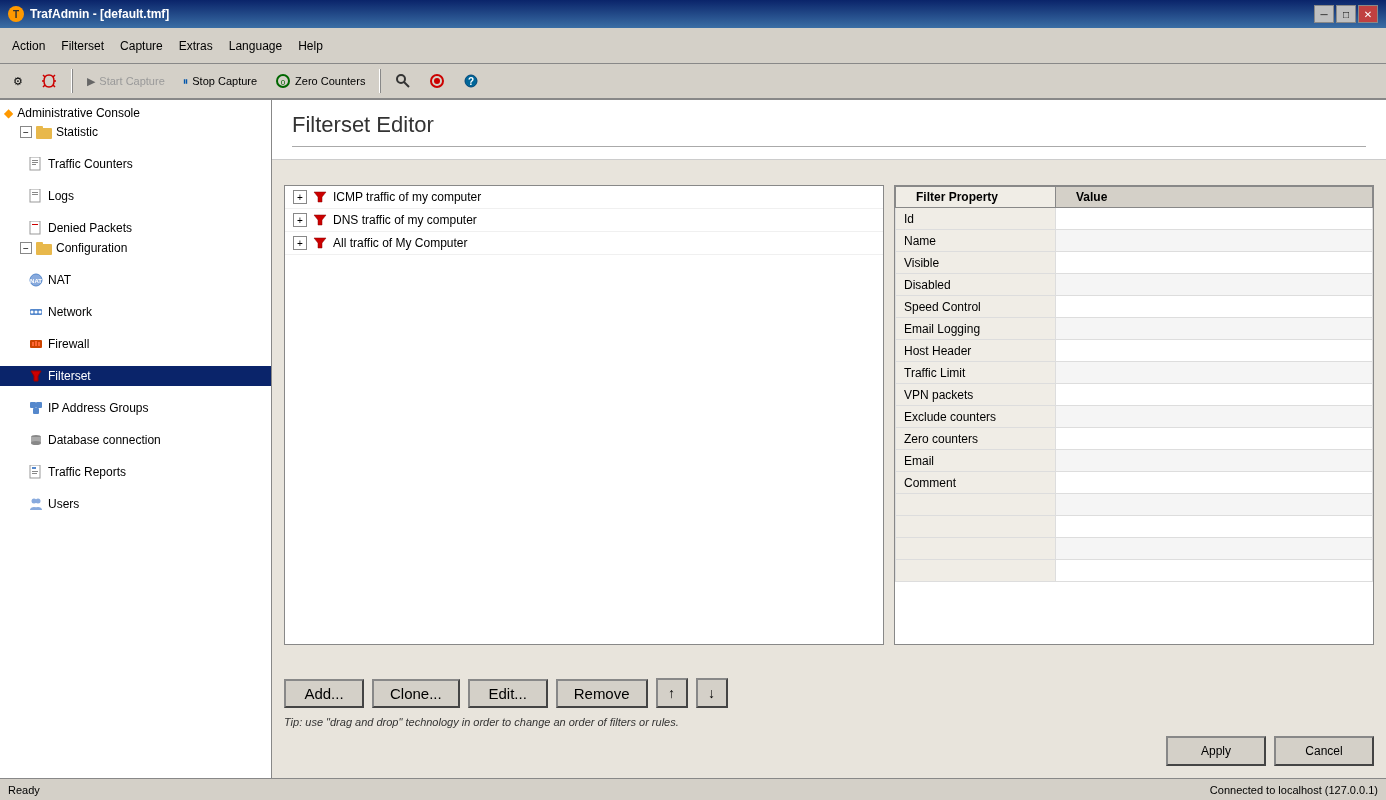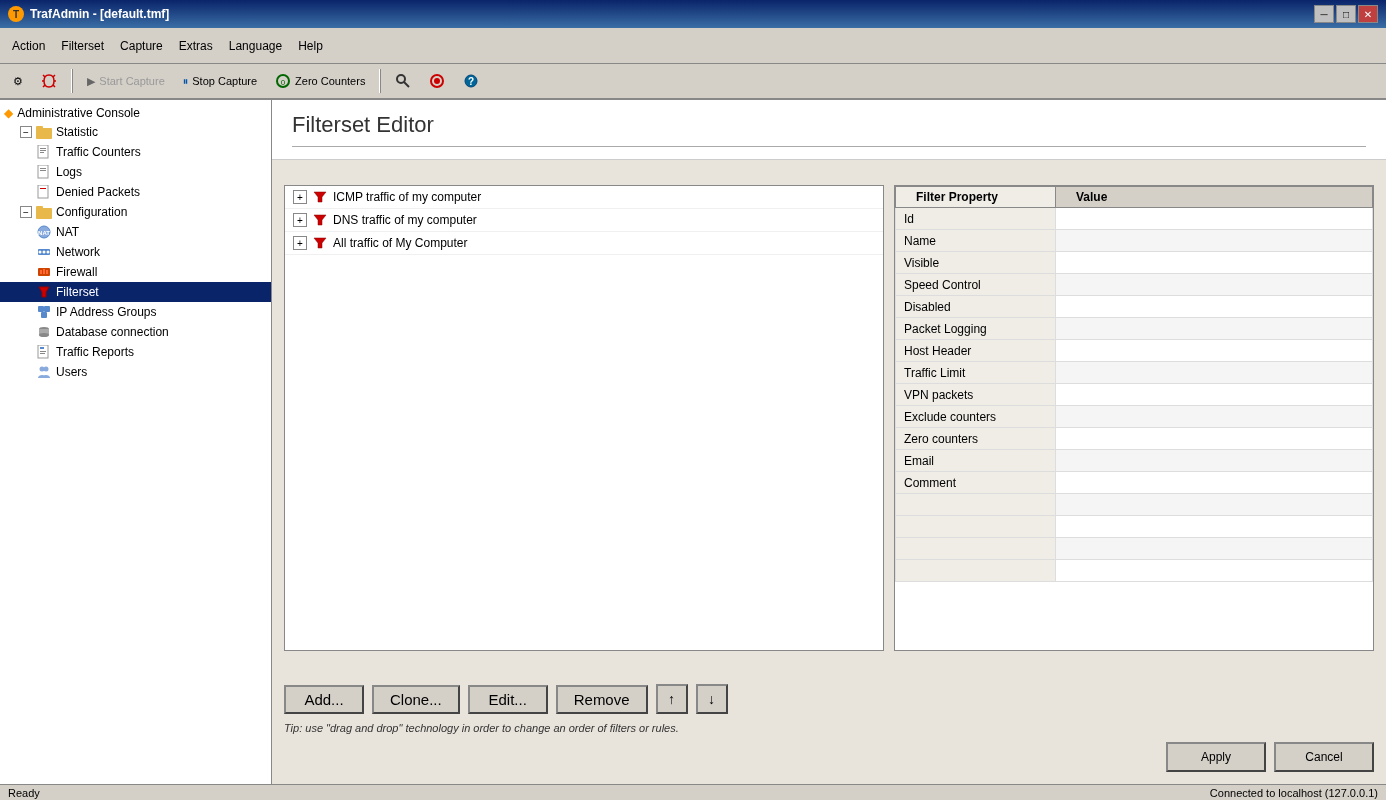--- a/index.html
+++ b/index.html
@@ -122,21 +122,21 @@
       display: flex;
       align-items: center;
       padding: 2px 4px;
       cursor: pointer;
       white-space: nowrap;
       font-size: 12px;
     }
     .tree-item.selected { background: #0a246a; color: white; }
     .tree-item.selected .tree-label { color: white; }
     .tree-indent-1 { padding-left: 20px; }
-    .tree-indent-2 { padding-left: 36px; }
+    .tree-indent-2 { padding-left: 28px; margin-top: 12px; }
     .tree-expand {
       width: 12px;
       height: 12px;
       border: 1px solid #888;
       background: white;
       display: flex;
       align-items: center;
       justify-content: center;
       font-size: 10px;
       margin-right: 4px;
@@ -315,21 +315,21 @@
       cursor: pointer;
       font-size: 12px;
       min-width: 100px;
       text-align: center;
     }
 
     
     .status-bar {
       background: #d4d0c8;
       border-top: 1px solid #888;
-      height: 16px;
+      height: 22px;
       display: flex;
       align-items: center;
       padding: 0 8px;
       justify-content: space-between;
     }
     .status-text { font-size: 11px; }
 
     
     .funnel-red { fill: #cc0000; }
   </style>
@@ -597,29 +597,29 @@
               </tr>
             <tr>
                 <td class="prop-name">Name</td>
                 <td></td>
               </tr>
             <tr>
                 <td class="prop-name">Visible</td>
                 <td></td>
               </tr>
             <tr>
+                <td class="prop-name">Disabled</td>
+                <td></td>
+              </tr>
+            <tr>
                 <td class="prop-name">Speed Control</td>
                 <td></td>
               </tr>
             <tr>
-                <td class="prop-name">Disabled</td>
-                <td></td>
-              </tr>
-            <tr>
-                <td class="prop-name">Packet Logging</td>
+                <td class="prop-name">Email Logging</td>
                 <td></td>
               </tr>
             <tr>
                 <td class="prop-name">Host Header</td>
                 <td></td>
               </tr>
             <tr>
                 <td class="prop-name">Traffic Limit</td>
                 <td></td>
               </tr>

